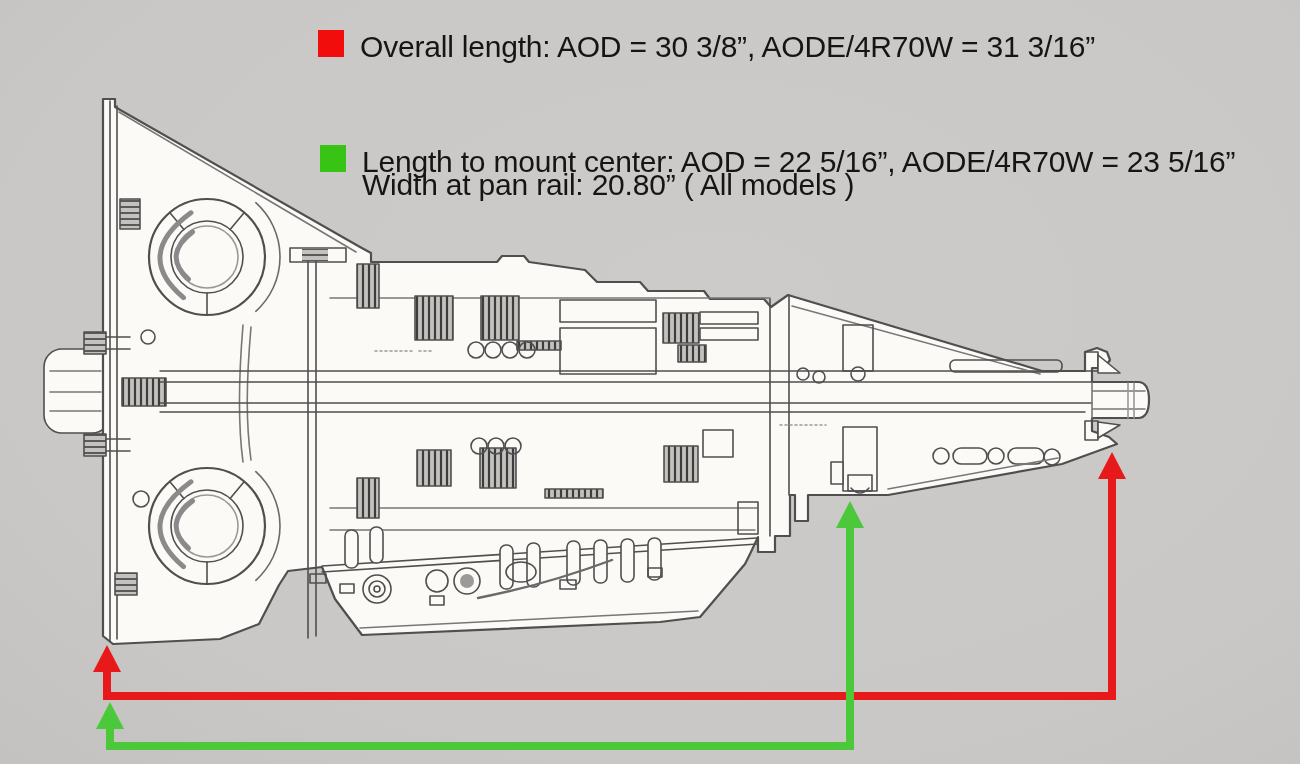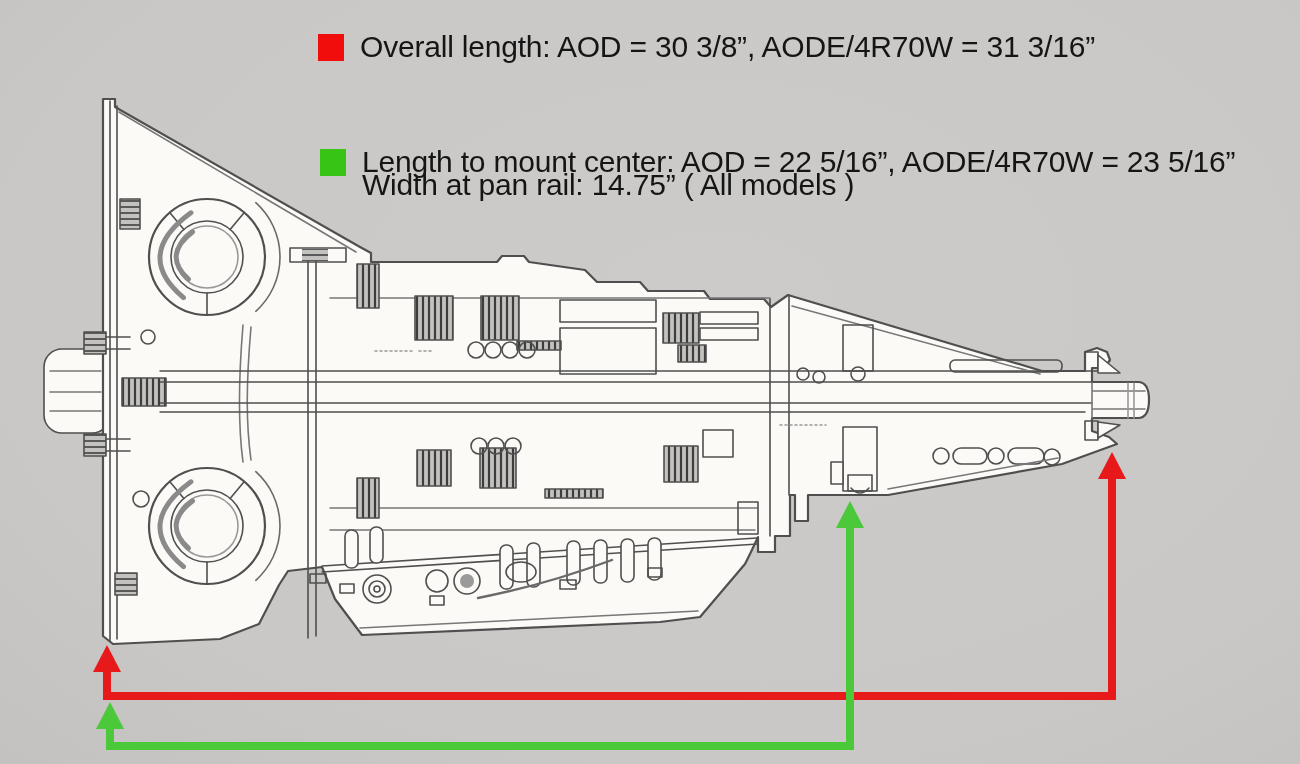--- a/index.html
+++ b/index.html
@@ -2,21 +2,21 @@
 <html><head>
 <meta charset="utf-8">
 <style>
   html,body{margin:0;padding:0;}
   .screen{
     position:relative;width:1300px;height:764px;overflow:hidden;
     background:radial-gradient(ellipse at 55% 40%, #cccbc9 0%, #c9c8c6 70%, #c3c2c0 100%);
     font-family:"Liberation Sans", sans-serif;
   }
   .legend-row{
-    position:absolute;display:flex;align-items:center;gap:16px;
+    position:absolute;display:flex;gap:16px;
     color:#151515;font-size:30px;letter-spacing:-0.2px;white-space:nowrap;
   }
   .legend-row .swatch{width:26px;height:27px;flex:0 0 auto;display:inline-block;}
   #row1{left:318px;top:30px;}
   #row2{left:320px;top:98px;margin-top:47px;}
   #row3{left:362px;top:168px;}
   svg.art{position:absolute;left:0;top:0;}
 </style>
 </head>
 <body>
@@ -25,21 +25,21 @@
 
   <div class="legend-row" id="row1">
     <span class="swatch" style="background-color: rgb(242, 13, 13);"></span>
     <span>Overall length: AOD = 30 3/8”, AODE/4R70W = 31 3/16”</span>
   </div>
   <div class="legend-row" id="row2">
     <span class="swatch" style="background-color: rgb(56, 196, 20);"></span>
     <span>Length to mount center: AOD = 22 5/16”, AODE/4R70W = 23 5/16”</span>
   </div>
   <div class="legend-row" id="row3">
-    <span>Width at pan rail: 14.75” ( All models )</span>
+    <span>Width at pan rail: 20.80” ( All models )</span>
   </div>
 
   <svg class="art" width="1300" height="764" viewBox="0 0 1300 764">
     <defs>
       <pattern id="vh" width="6" height="6" patternUnits="userSpaceOnUse">
         <rect width="6" height="6" fill="#c4c2be"></rect>
         <line x1="3" y1="0" x2="3" y2="6" stroke="#3d3d3d" stroke-width="2.2"></line>
       </pattern>
       <pattern id="hh" width="6" height="6" patternUnits="userSpaceOnUse">
         <rect width="6" height="6" fill="#c4c2be"></rect>

